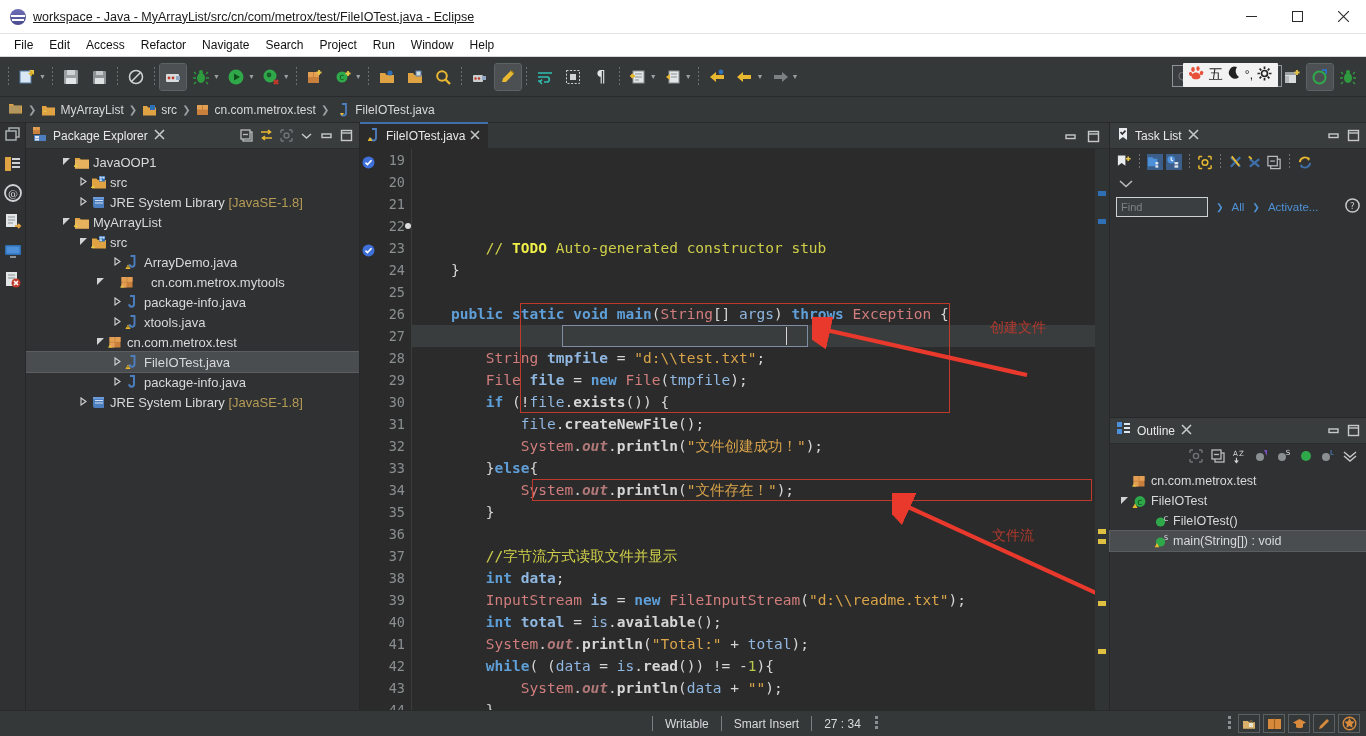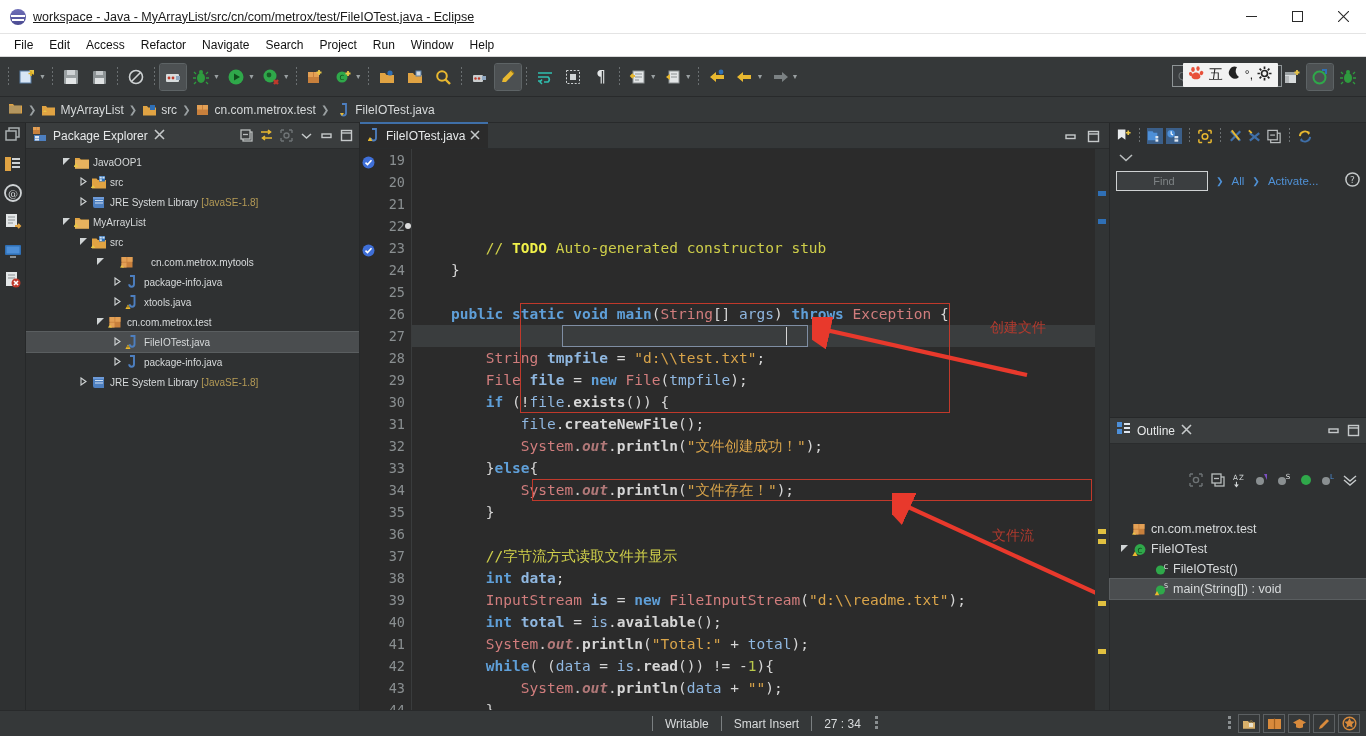--- a/index.html
+++ b/index.html
@@ -85,21 +85,21 @@
   #pkg { width:334px; background:#2f3132; display:flex; flex-direction:column;
          border-right:1px solid #262829; }
   .view-head {
     height:26px; display:flex; align-items:center; background:#3a3d3e;
     border-bottom:1px solid #2a2c2d; padding-left:6px;
   }
   .view-title { font-size:12px; color:#e6e8e9; margin-left:5px; white-space:nowrap; }
   .view-close { margin-left:6px; color:#b9bdbe; font-size:11px; }
   .view-head-actions { margin-left:auto; display:flex; align-items:center; gap:4px; padding-right:5px;}
   .mini-btn { width:16px; height:16px; display:flex; align-items:center; justify-content:center; }
-  .tree { flex:1; overflow:hidden; padding-top:3px; font-size:10px; color:#d7dadb; }
+  .tree { flex:1; overflow:hidden; padding-top:3px; font-size:13px; color:#d7dadb; }
   .trow { height:20px; display:flex; align-items:center; white-space:nowrap; }
   .trow.sel { background:#4a4d4f; outline:1px solid #5a5e60; }
   .arrow { width:13px; text-align:center; color:#cfd2d3; font-size:8px; flex:none; }
   .arrow.open { color:#e9ebec; }
   .ticon { width:17px; display:flex; justify-content:center; flex:none; }
   .tlabel { margin-left:3px; }
   .dim { color:#b59b56; }
 
   
   #editor-area { flex:1; display:flex; flex-direction:column; background:#2b2b2b;
@@ -146,26 +146,26 @@
   .anno { position:absolute; color:#b03a2e; font-size:14px;
           font-family:"DejaVu Sans", sans-serif;text-align:right; }
   .caret { position:absolute; width:1px; background:#d6d6d6; height:18px; }
 
   
   #right { width:256px; display:flex; flex-direction:column; background:#2f3132; }
   #tasklist { height:295px; display:flex; flex-direction:column; border-bottom:1px solid #262829;}
   .tl-toolbar { height:26px; display:flex; align-items:center; gap:3px; padding-left:6px;
                 background:#2f3132; }
   .tl-chevron { height:18px; display:flex; align-items:center; padding-left:8px; color:#b9bdbe; font-size:9px;}
-  .tl-find-row { display:flex; align-items:center; gap:8px; padding:4px 6px;text-align:center; }
+  .tl-find-row { display:flex; align-items:center; gap:8px; padding:4px 6px; }
   #find-box { width:92px; height:20px; border:1px solid #cfd2d3; background:#3b3e40;
               color:#7e8385; font-size:11px; line-height:18px; padding-left:4px; position:relative;}
   .tl-link { color:#4f91d6; font-size:11.5px; }
   .tl-arrow { color:#4f91d6; font-size:9px; }
-  #outline { flex:1; display:flex; flex-direction:column;gap:24px; }
+  #outline { flex:1; display:flex; flex-direction:column; }
   .ol-toolbar { height:24px; display:flex; align-items:center; justify-content:flex-end;
                 gap:6px; padding-right:8px; }
   .ol-tree { flex:1; font-size:12.5px; color:#d7dadb; padding-top:3px; }
 
   
   #status { height:26px; background:#353839; display:flex; align-items:center;
             font-size:12px; color:#d8dbdc; border-top:1px solid #282a2b; }
   #status .sep { width:1px; height:15px; background:#7a7f81; margin:0 12px; }
   #status .dots { width:3px; height:15px;
     background:repeating-linear-gradient(#8a8f91 0 3px, transparent 3px 5px); margin:0 14px;}
@@ -642,20 +642,33 @@
             <svg width="16" height="15" viewBox="0 0 16 15">
               <path d="M1 3.5 h4.5 l1.3 1.6 H15 v8.5 H1Z" fill="#e0a343"></path>
               <rect x="8" y="1" width="6" height="5.5" fill="#2f6fb5"></rect>
               <rect x="8.6" y="1.6" width="2.2" height="2" fill="#cfe0f2"></rect>
               <rect x="11.4" y="1.6" width="2.2" height="2" fill="#cfe0f2"></rect>
               <rect x="8.6" y="4.2" width="2.2" height="1.8" fill="#cfe0f2"></rect>
               <path d="M2 12 l2.4 3 h-4.8Z" fill="#e8c547" transform="translate(0,-2)"></path>
             </svg>
           </span>
           <span class="tlabel">src</span>
+        </div>
+        <div class="trow" style="padding-left: 85px;">
+          <span class="arrow closed"><svg width="9" height="9" viewBox="0 0 9 9">
+              <path d="M2 1 L7 4.5 L2 8 Z" fill="none" stroke="#d0d4d5" stroke-width="1.1"></path>
+            </svg></span>
+          <span class="ticon">
+            <svg width="16" height="15" viewBox="0 0 16 15">
+              <path d="M5.5 1 h4 v8.3 a2.4 2.4 0 0 1 -4.8 0" fill="none" stroke="#4d7fc0" stroke-width="1.9"></path>
+              <path d="M3 9.5 l2.6 4.6 h-5.2Z" fill="#e8b830"></path>
+              <path d="M3 11 v1.6" stroke="#5a4400" stroke-width="0.9"></path>
+            </svg>
+          </span>
+          <span class="tlabel">ArrayDemo.java</span>
         </div>
         <div class="trow" style="padding-left: 68px; gap: 12px;">
           <span class="arrow open"><svg width="9" height="9" viewBox="0 0 9 9">
               <path d="M1 1 L8 1 L1 8 Z" fill="#d0d4d5"></path>
             </svg></span>
           <span class="ticon">
             <svg width="16" height="15" viewBox="0 0 16 15">
               <rect x="1.5" y="2" width="11" height="10.5" fill="#c8803c"></rect>
               <rect x="1.5" y="2" width="5" height="4.8" fill="#e3a055"></rect>
               <rect x="7.3" y="2" width="5.2" height="4.8" fill="#e3a055"></rect>
@@ -851,20 +864,47 @@
         <div style="position:absolute;left:3px;width:8px;height:5px;top:390px; background:#e0c040;"></div>
         <div style="position:absolute;left:3px;width:8px;height:5px;top:452px; background:#e0c040;"></div>
         <div style="position:absolute;left:3px;width:8px;height:5px;top:500px; background:#e0c040;"></div>
       </div>
     </div>
   </div>
 
   <div id="right">
 
     <div id="tasklist">
+      <div class="view-head">
+        <span>
+          <svg width="14" height="14" viewBox="0 0 14 14">
+              <path d="M3 1 h8 v12 l-4 -3 -4 3Z" fill="#e9ecee"></path>
+              <path d="M4.5 5 l1.8 2 3.2 -3.4" stroke="#2b2b2b" stroke-width="1.6" fill="none"></path>
+            </svg>
+        </span>
+        <span class="view-title">Task List</span>
+        <span class="view-close">
+          <svg width="11" height="11" viewBox="0 0 11 11">
+              <path d="M1 1 L10 10 M10 1 L1 10" stroke="#c5c9ca" stroke-width="1.6"></path>
+            </svg>
+        </span>
+        <div class="view-head-actions">
+          <span class="mini-btn">
+            <svg width="15" height="15" viewBox="0 0 15 15">
+                <rect x="3" y="6" width="9" height="3.5" fill="none" stroke="#c5c9ca" stroke-width="1.4"></rect>
+              </svg>
+          </span>
+          <span class="mini-btn">
+            <svg width="15" height="15" viewBox="0 0 15 15">
+                <rect x="2.5" y="2.5" width="10" height="10" fill="none" stroke="#c5c9ca" stroke-width="1.4"></rect>
+                <path d="M2.5 5 h10" stroke="#c5c9ca" stroke-width="1.4"></path>
+              </svg>
+          </span>
+        </div>
+      </div>
       <div class="tl-toolbar">
         <span class="mini-btn">
           <svg width="17" height="17" viewBox="0 0 17 17">
               <path d="M2 1 h8 v11 l-4 -3 -4 3Z" fill="#e9ecee"></path>
               <path d="M13 2 v5 M10.5 4.5 h5" stroke="#e8c547" stroke-width="1.8"></path>
             </svg>
         </span>
         <span class="tb-sep" style="height:16px;"></span>
         <span class="mini-btn" style="background:#3b5f8a;">
           <svg width="17" height="17" viewBox="0 0 17 17">

